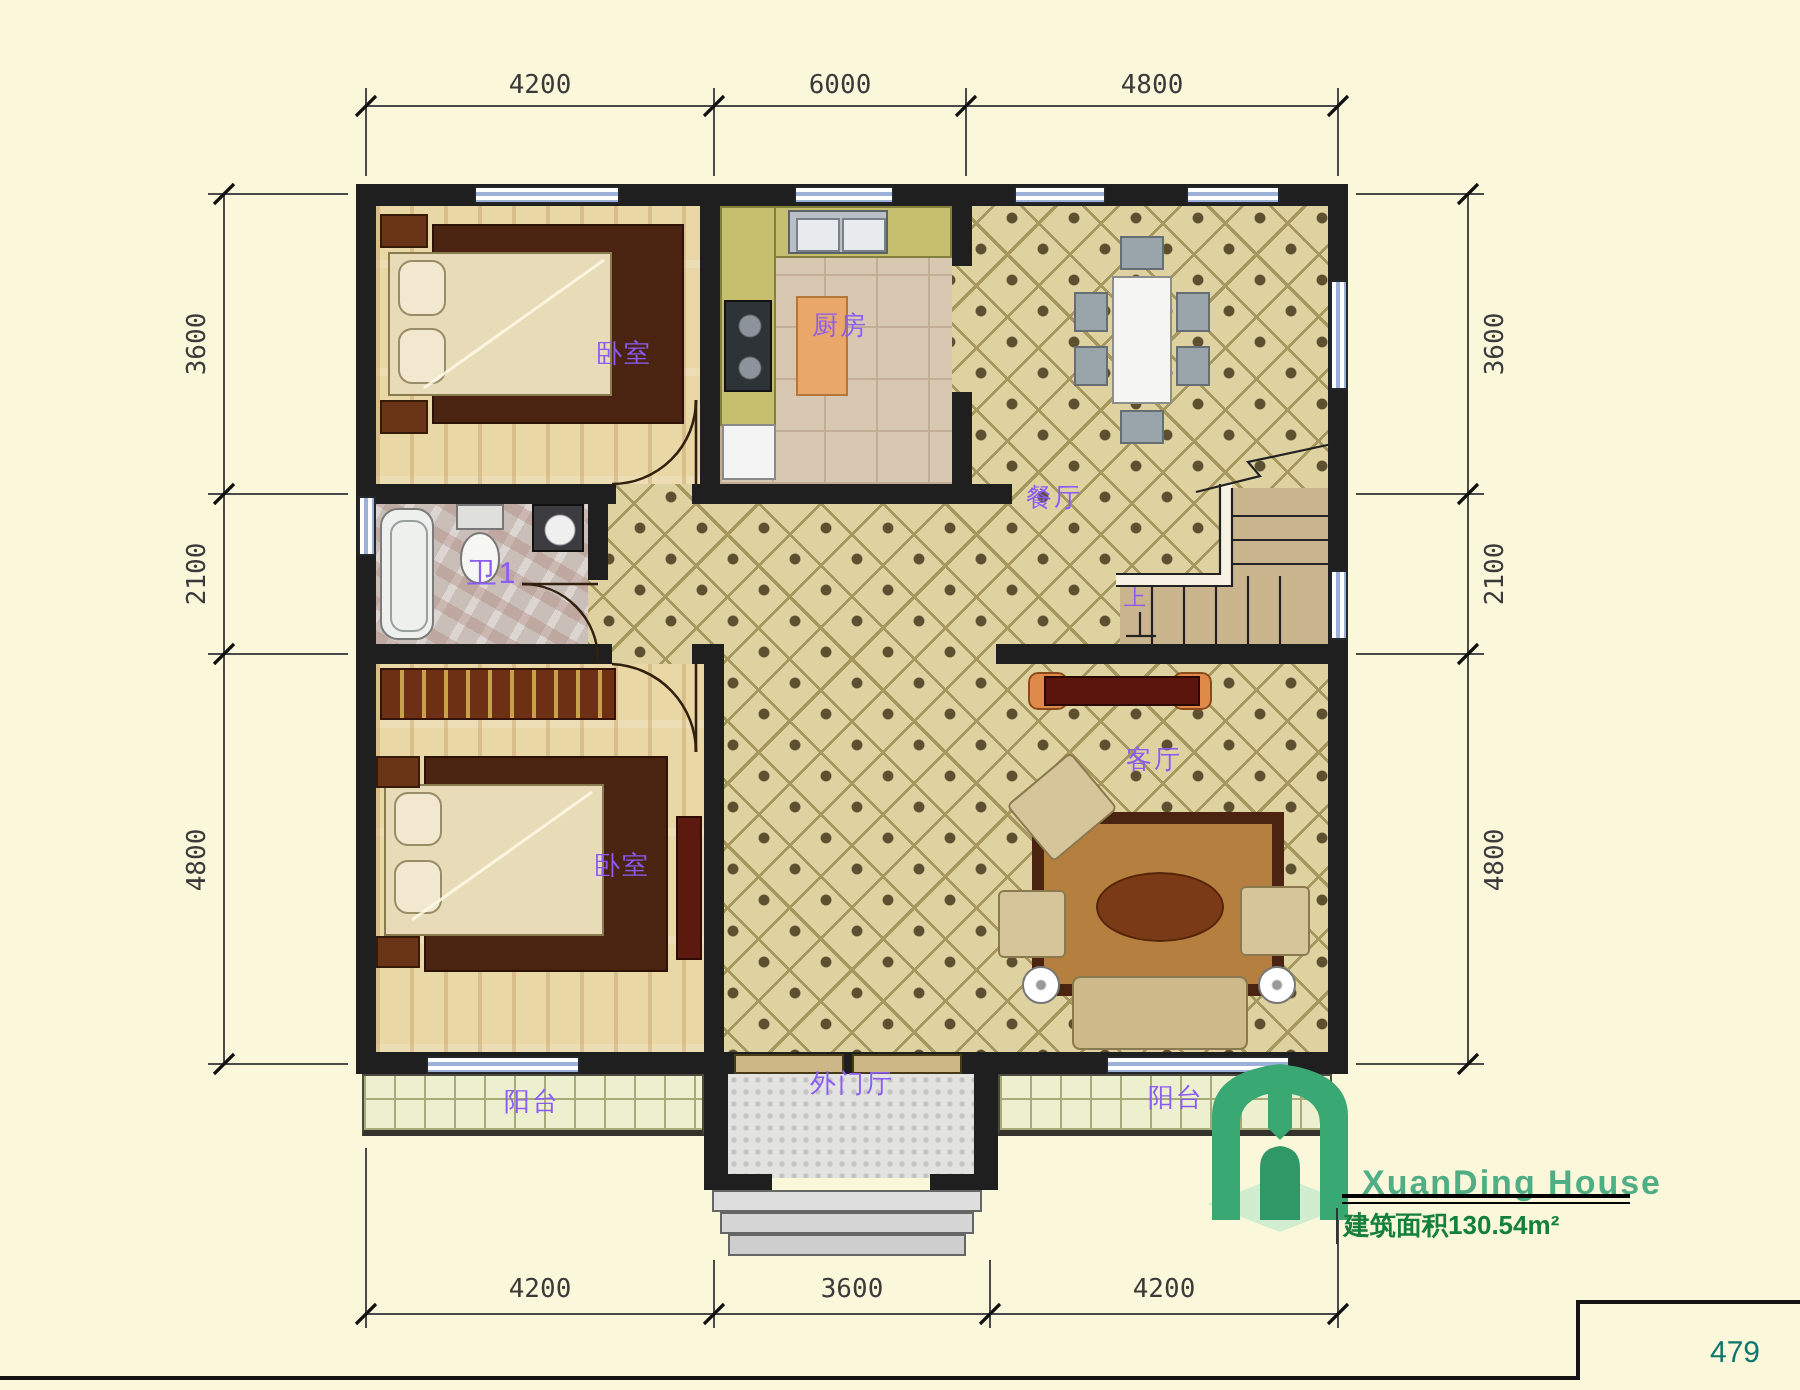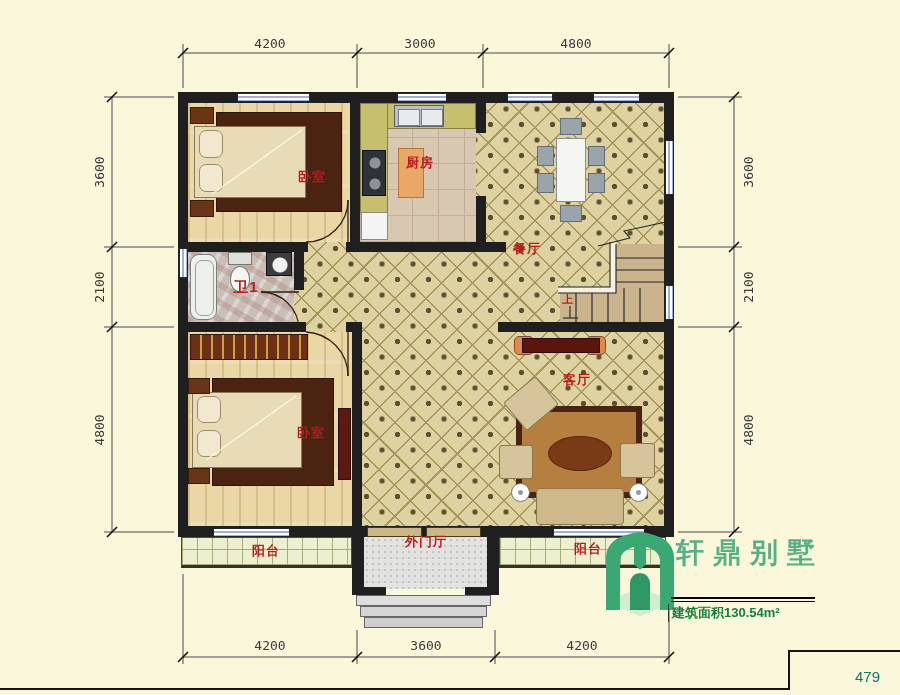--- a/index.html
+++ b/index.html
@@ -30,22 +30,22 @@
     background-image:
       repeating-linear-gradient(30deg, rgba(165,115,105,.30) 0 6px, transparent 6px 15px),
       repeating-linear-gradient(120deg, rgba(255,255,255,.35) 0 4px, transparent 4px 13px)}
   .bgrid{background-color:#edf0cf;
     background-image:
       repeating-linear-gradient(0deg,#a7ab79 0 1px, transparent 1px 15px),
       repeating-linear-gradient(90deg,#a7ab79 0 1px, transparent 1px 15px);
     border:1px solid #4a4a40;border-bottom:3px solid #33332c;box-sizing:border-box}
   .speckle{background-color:#e2e2e0;
     background-image:radial-gradient(#c4c4c0 1px, transparent 1.6px);background-size:6px 6px}
-  .rlabel{position:absolute;transform:translate(-50%,-50%);font-weight:bold;font-size:13px;
-    color:#b91c1c;white-space:nowrap;letter-spacing:1px;z-index:40}
+  .rlabel{position:absolute;transform:translate(-50%,-50%);font-weight:normal;font-size:13px;
+    color:#8b5cf6;white-space:nowrap;letter-spacing:1px;z-index:40}
   .dim{position:absolute;transform:translate(-50%,-50%);font-family:"DejaVu Sans Mono",monospace;
     font-size:13px;color:#3a3a3a;white-space:nowrap;z-index:40}
   .dim.rot{transform:translate(-50%,-50%) rotate(-90deg)}
   .furn{position:absolute;box-sizing:border-box}
   svg.lines{position:absolute;left:0;top:0;z-index:30;pointer-events:none}
   .frameln{position:absolute;background:#141414;z-index:45}
 </style>
 </head>
 <body>
 
@@ -236,39 +236,39 @@
   <div class="rlabel" style="left:527px;top:249px">餐厅</div>
   <div class="rlabel" style="left:246px;top:287px;font-size:15px">卫1</div>
   <div class="rlabel" style="left:311px;top:433px">卧室</div>
   <div class="rlabel" style="left:577px;top:380px">客厅</div>
   <div class="rlabel" style="left:266px;top:551px">阳台</div>
   <div class="rlabel" style="left:426px;top:542px">外门厅</div>
   <div class="rlabel" style="left:588px;top:549px">阳台</div>
   <div class="rlabel" style="left:568px;top:299px;font-size:11px">上</div>
 
   <div class="dim" style="left:270px;top:43px">4200</div>
-  <div class="dim" style="left:420px;top:43px">3000</div>
+  <div class="dim" style="left:420px;top:43px">6000</div>
   <div class="dim" style="left:576px;top:43px">4800</div>
   <div class="dim" style="left:270px;top:645px">4200</div>
   <div class="dim" style="left:426px;top:645px">3600</div>
   <div class="dim" style="left:582px;top:645px">4200</div>
   <div class="dim rot" style="left:99px;top:172px">3600</div>
   <div class="dim rot" style="left:99px;top:287px">2100</div>
   <div class="dim rot" style="left:99px;top:430px">4800</div>
   <div class="dim rot" style="left:748px;top:172px">3600</div>
   <div class="dim rot" style="left:748px;top:287px">2100</div>
   <div class="dim rot" style="left:748px;top:430px">4800</div>
 
   <svg class="abs" width="88" height="96" viewBox="0 0 88 96" style="left:596px;top:524px;z-index:50">
     <polygon points="8,78 44,64 80,78 44,92" fill="#cdeccf" opacity="0.95"></polygon>
     <path d="M10,86 L10,34 Q10,12 44,8 Q78,12 78,34 L78,86 L64,86 L64,38 Q64,24 44,22 Q24,24 24,38 L24,86 Z" fill="#3aa873"></path>
     <path d="M38,22 L50,22 L50,40 L44,46 L38,40 Z" fill="#3aa873"></path>
     <path d="M34,86 L34,60 Q34,50 44,49 Q54,50 54,60 L54,86 Z" fill="#2f9866"></path>
   </svg>
-  <div class="abs" style="left:676px;top:534px;font-size:28px;font-weight:bold;letter-spacing:9px;color:rgba(80,172,130,.95);z-index:51;white-space:nowrap">轩鼎别墅</div>
+  <div class="abs" style="left:681px;top:582px;font-size:17px;font-weight:bold;letter-spacing:1px;color:#4fae84;z-index:51;white-space:nowrap">XuanDing House</div>
   <div class="abs" style="left:671px;top:597px;width:144px;height:2px;background:#000;z-index:52"></div>
   <div class="abs" style="left:671px;top:601px;width:144px;height:1px;background:#000;z-index:52"></div>
   <div class="abs" style="left:668px;top:604px;font-size:13px;font-weight:bold;color:#15803d;border-left:1px solid #333;padding-left:3px;z-index:52;white-space:nowrap">建筑面积130.54m²</div>
 
   <div class="frameln" style="left:0;top:688px;width:789px;height:2px"></div>
   <div class="frameln" style="left:788px;top:650px;width:112px;height:2px"></div>
   <div class="frameln" style="left:788px;top:650px;width:2px;height:40px"></div>
   <div class="abs" style="left:855px;top:668px;font-size:15px;color:#0f766e;z-index:46">479</div>
 
 </div>

